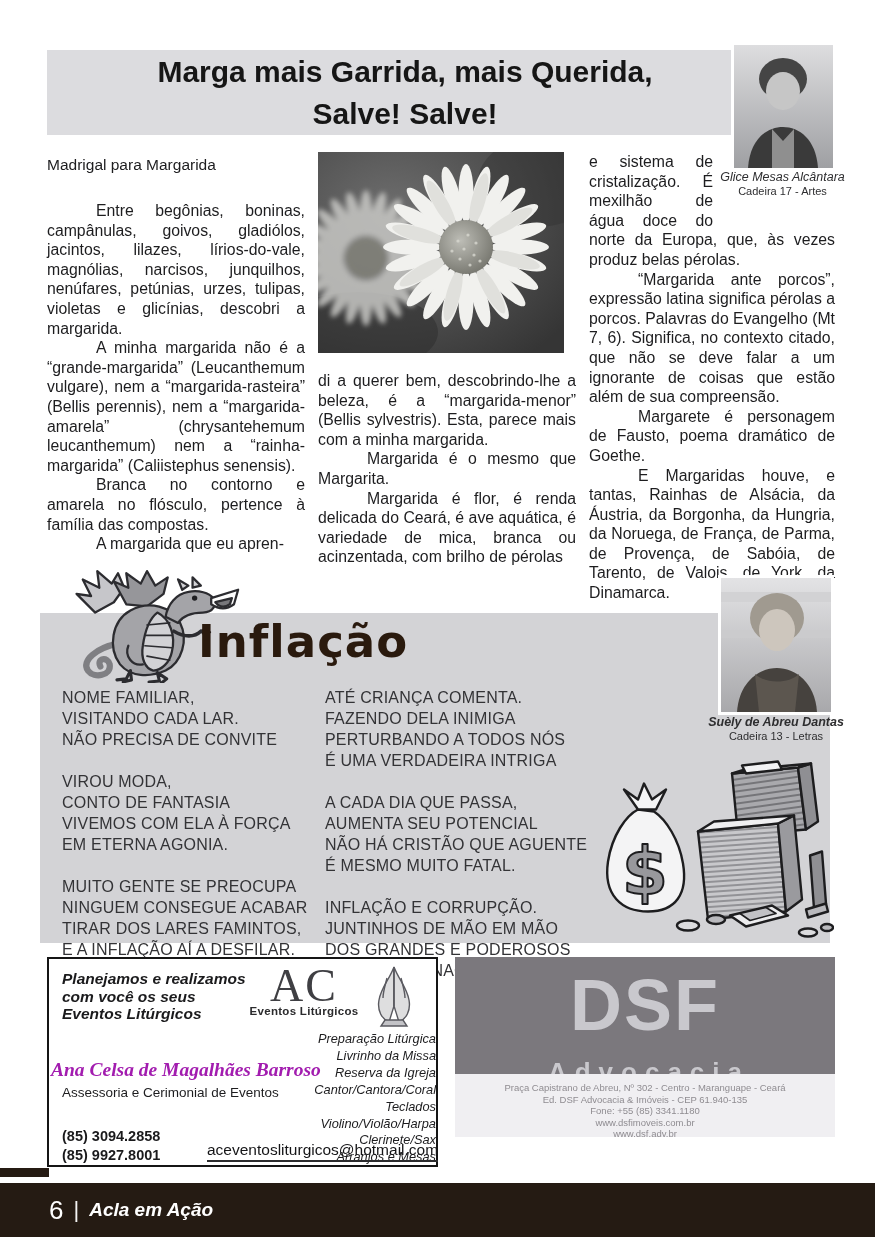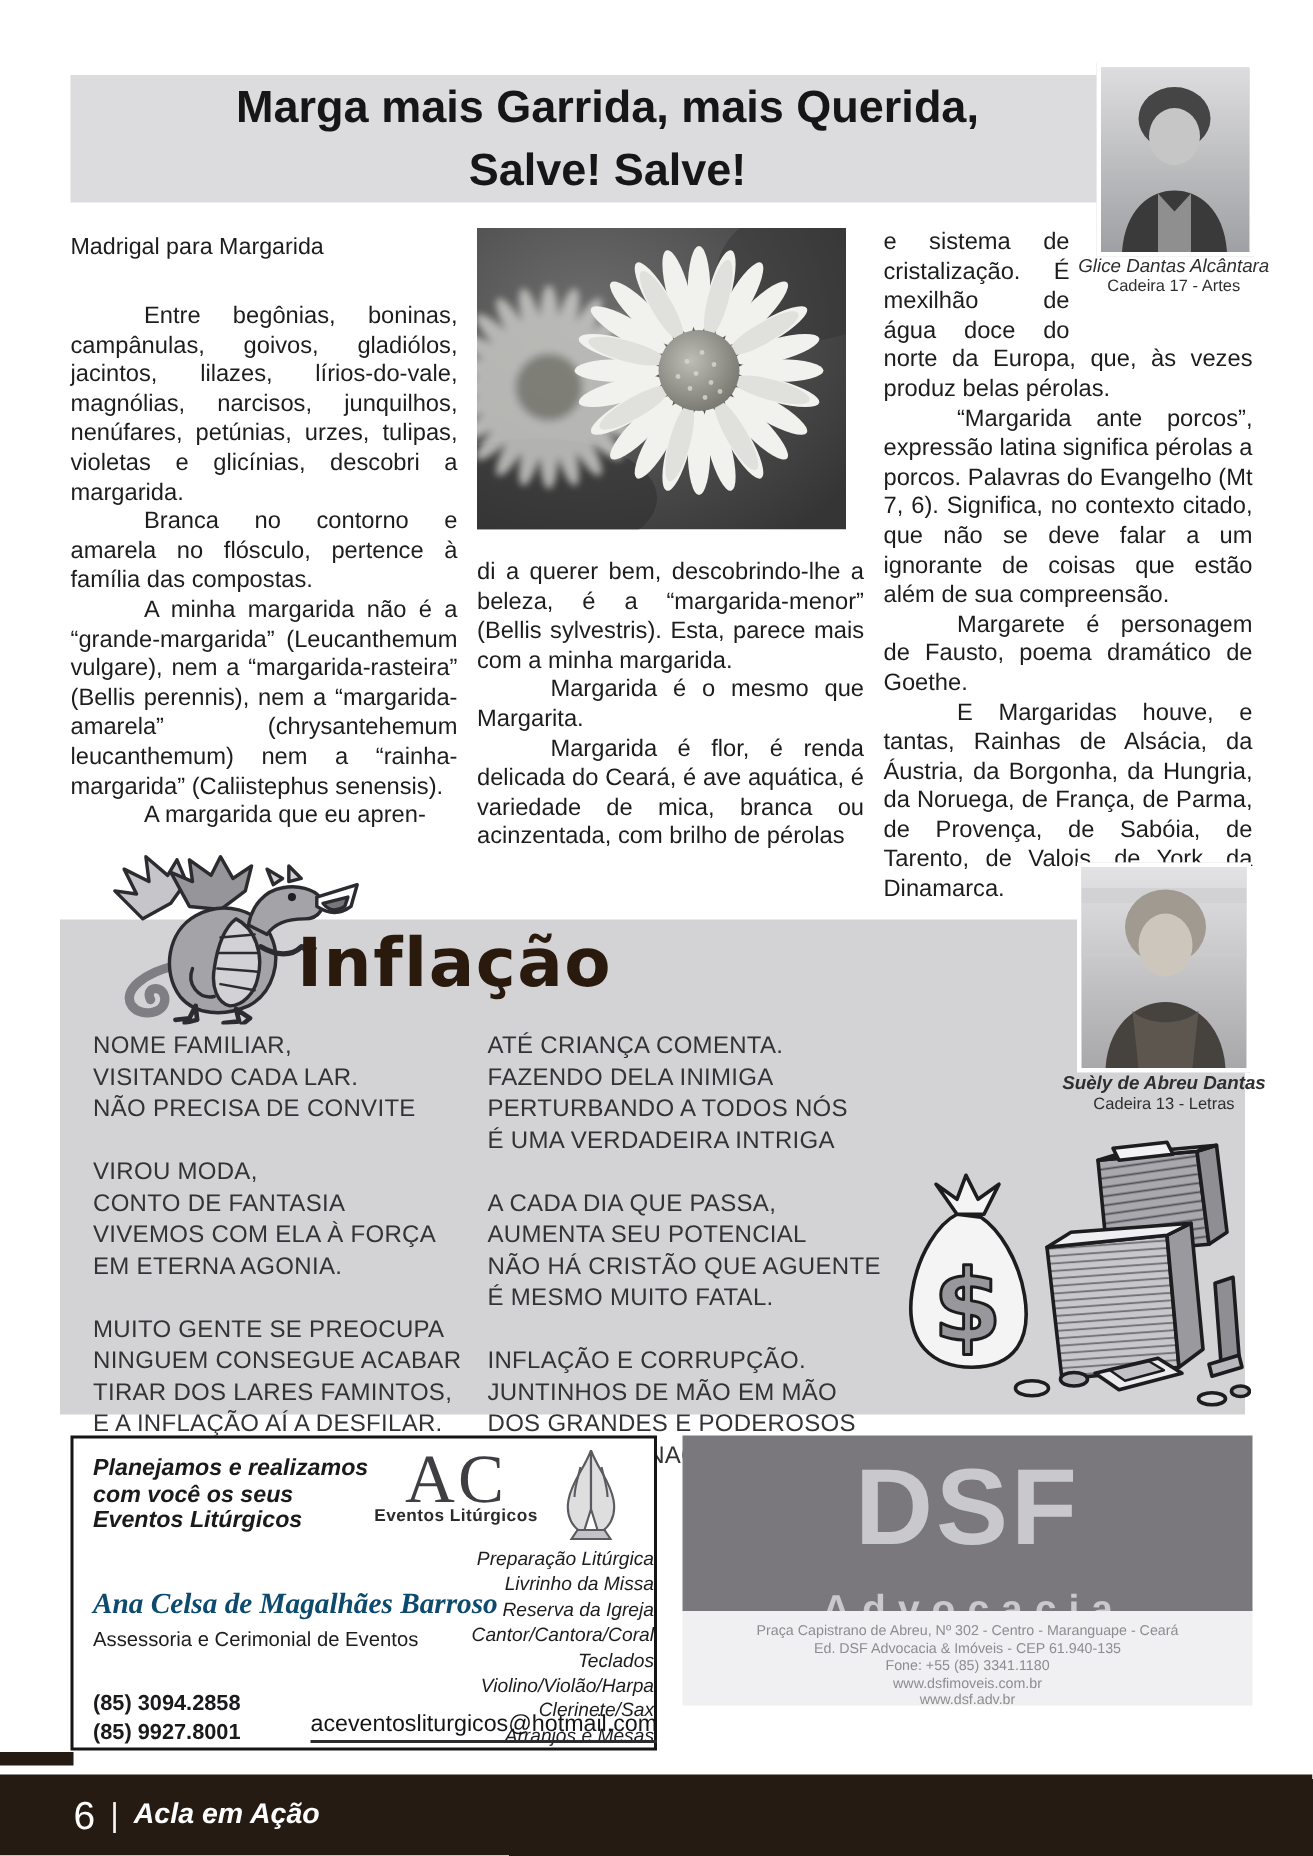--- a/index.html
+++ b/index.html
@@ -40,21 +40,21 @@
   .money{position:absolute;left:542px;top:130px;width:252px;height:196px;}
   
   .ad-ac{position:absolute;left:47px;top:957px;width:391px;height:210px;border:2px solid #151515;background:#fff;box-sizing:border-box;}
   .ac-tagline{position:absolute;left:13px;top:11px;font-weight:bold;font-style:italic;font-size:15.5px;line-height:17.5px;color:#1a1a1c;}
   .ac-logo{position:absolute;left:196px;top:4px;width:118px;text-align:center;}
   .ac-logo-text{font-family:"Liberation Serif",serif;font-size:46px;line-height:46px;color:#3f3f43;letter-spacing:2px;}
   .ac-logo-sub{font-size:11.5px;font-weight:bold;color:#2b2b2d;margin-top:-4px;letter-spacing:.3px;}
   .ac-hands{position:absolute;left:318px;top:5px;width:54px;height:64px;}
   .ac-services{position:absolute;right:0;top:72px;text-align:right;margin-left:37px;}
   .ac-services div{font-style:italic;font-size:12.8px;line-height:16.9px;color:#1d1d1f;}
-  .ac-person{position:absolute;left:13px;top:100px;font-family:"Liberation Serif",serif;font-weight:bold;font-style:italic;font-size:19.5px;color:#0c4a6e;}
+  .ac-person{position:absolute;left:2px;top:100px;font-family:"Liberation Serif",serif;font-weight:bold;font-style:italic;font-size:19.5px;color:#a21caf;}
   .ac-role{position:absolute;left:13px;top:126px;font-size:13.5px;color:#1d1d1f;}
   .ac-phones{position:absolute;left:13px;top:168px;}
   .ac-phones div{font-weight:bold;font-size:14.5px;line-height:19px;color:#1a1a1c;}
   .ac-email{position:absolute;left:158px;top:182px;font-size:15.5px;color:#151517;border-bottom:2px solid #2c2c2e;padding-bottom:1px;}
   
   .ad-dsf{position:absolute;left:455px;top:957px;width:380px;height:210px;}
   .dsf-dark{height:117px;background:#7b787d;text-align:center;color:#c9c8cd;overflow:hidden;}
   .dsf-logo{font-size:72px;font-weight:bold;line-height:64px;padding-top:16px;letter-spacing:2px;}
   .dsf-line1{font-size:26px;font-weight:bold;letter-spacing:8px;line-height:30px;margin-top:20px;padding-left:8px;}
   .dsf-line2{font-size:26px;font-weight:bold;letter-spacing:5px;line-height:28px;padding-left:5px;}
@@ -88,31 +88,31 @@
         </linearGradient>
       </defs>
       <rect width="99" height="123" fill="url(#pg1)"></rect>
       <ellipse cx="49" cy="34" rx="24" ry="21" fill="#454545"></ellipse>
       <ellipse cx="49" cy="46" rx="17" ry="19" fill="#c6c6c6"></ellipse>
       <path d="M14,123 C16,94 33,82 49,82 C65,82 82,94 84,123 Z" fill="#3a3a3a"></path>
       <path d="M38,84 L49,96 L60,84 L60,123 L38,123 Z" fill="#8f8f8f"></path>
     </svg>
   </div>
   <div class="caption-glice">
-    <div class="cap-name">Glice Dantas Alcântara</div>
+    <div class="cap-name">Glice Mesas Alcântara</div>
     <div class="cap-chair">Cadeira 17 - Artes</div>
   </div>
 
   <div class="columns">
 
     <div class="col c1">
       <div class="subtitle">Madrigal para Margarida</div>
       <p class="para ind">Entre begônias, boninas, campânulas, goivos, gladiólos, jacintos, lilazes, lírios-do-vale, magnólias, narcisos, junquilhos, nenúfares, petúnias, urzes, tulipas, violetas e glicínias, descobri a margarida.</p>
+      <p class="para ind">A minha margarida não é a “grande-margarida” (Leucanthemum vulgare), nem a “margarida-rasteira” (Bellis perennis), nem a “margarida-amarela” (chrysantehemum leucanthemum) nem a “rainha-margarida” (Caliistephus senensis).</p>
       <p class="para ind">Branca no contorno e amarela no flósculo, pertence à família das compostas.</p>
-      <p class="para ind">A minha margarida não é a “grande-margarida” (Leucanthemum vulgare), nem a “margarida-rasteira” (Bellis perennis), nem a “margarida-amarela” (chrysantehemum leucanthemum) nem a “rainha-margarida” (Caliistephus senensis).</p>
       <p class="para ind">A margarida que eu apren-</p>
     </div>
 
     <div class="col c2">
       <svg class="figure-flower" viewBox="0 0 246 201">
         <defs>
           <radialGradient id="fgbg" cx="30%" cy="30%" r="90%">
             <stop offset="0" stop-color="#6e6e6e"></stop>
               <stop offset="1" stop-color="#353535"></stop>
           </radialGradient>

